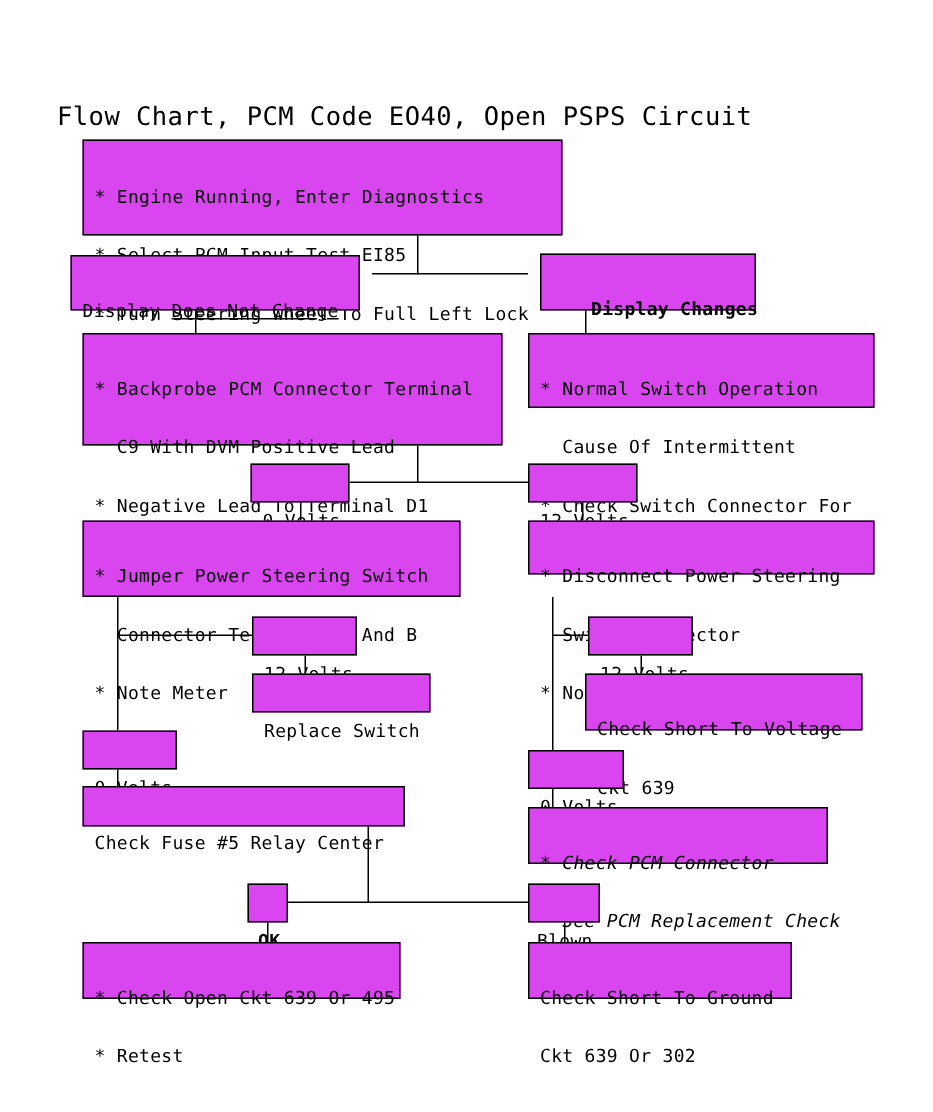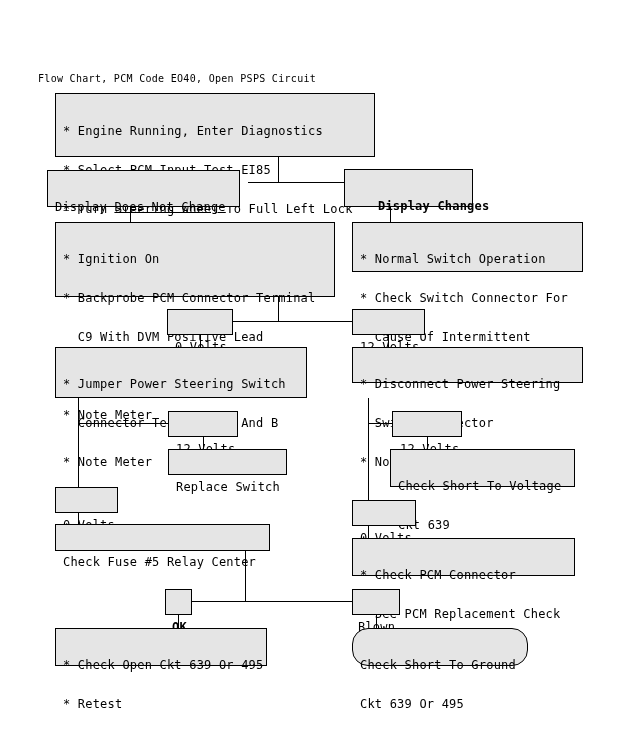--- a/index.html
+++ b/index.html
@@ -2,25 +2,25 @@
 <html><head>
 <meta charset="utf-8">
 <style>
   html,body{margin:0;padding:0;background:#fff;}
   #canvas{
     position:relative;width:622px;height:741px;background:#ffffff;
     font-family:"DejaVu Sans Mono","Liberation Mono",monospace;color:#000;
     overflow:hidden;
   }
   #title{
-    position:absolute;left:38px;top:71px;font-size:10px;line-height:15px;
+    position:absolute;left:38px;top:71px;font-size:17px;line-height:15px;
     white-space:pre;letter-spacing:0.3px;
   }
   .box{
-    position:absolute;border:1px solid #000;background:#e5e5e5;
+    position:absolute;border:1px solid #000;background:#d946ef;
     font-size:12px;line-height:13px;box-sizing:border-box;
     padding:5px 7px;white-space:pre;letter-spacing:0.2px;
   }
   .ln{white-space:pre;}
   .u{text-decoration:underline;}
   .b{font-weight:bold;}
   .vline,.hline{position:absolute;background:#000;}
   .vline{width:1px;}
   .hline{height:1px;}
 </style>
@@ -39,40 +39,39 @@
   </div>
 
   <div class="vline" style="left:278px;top:157px;height:26px;"></div>
   <div class="hline" style="left:248px;top:182px;width:104px;"></div>
 
   <div class="box" style="left:47px;top:170px;width:193px;height:37px;padding-top:4px;">
     <div class="ln"><span>Display </span><span class="u">Does Not Change</span></div>
     <div class="ln">Hi "0" Or Lo "0"</div>
   </div>
 
-  <div class="box" style="left:344px;top:169px;width:129px;height:38px;padding-top:4px;padding-left:33px;">
+  <div class="box" style="left:360px;top:169px;width:144px;height:38px;padding-top:4px;padding-left:33px;">
     <div class="ln b">Display Changes</div>
     <div class="ln">Hi "0" Or Lo "0"</div>
   </div>
 
   <div class="vline" style="left:130px;top:207px;height:15px;"></div>
   <div class="vline" style="left:390px;top:207px;height:15px;"></div>
 
   <div class="box" style="left:55px;top:222px;width:280px;height:75px;padding-top:4px;">
-    <div class="ln">* Ignition On</div>
     <div class="ln">* Backprobe PCM Connector Terminal</div>
     <div class="ln">  C9 With DVM Positive Lead</div>
     <div class="ln">* Negative Lead To Terminal D1</div>
     <div class="ln">* Note Meter</div>
   </div>
 
   <div class="box" style="left:352px;top:222px;width:231px;height:50px;padding-top:4px;">
     <div class="ln">* Normal Switch Operation</div>
+    <div class="ln">  Cause Of Intermittent</div>
     <div class="ln">* Check Switch Connector For</div>
-    <div class="ln">  Cause Of Intermittent</div>
   </div>
 
   <div class="vline" style="left:278px;top:297px;height:25px;"></div>
   <div class="hline" style="left:233px;top:321px;width:119px;"></div>
 
   <div class="box" style="left:167px;top:309px;width:66px;height:26px;">
     <div class="ln">0 Volts</div>
   </div>
   <div class="box" style="left:352px;top:309px;width:73px;height:26px;">
     <div class="ln">12 Volts</div>
@@ -121,21 +120,21 @@
   </div>
   <div class="vline" style="left:78px;top:513px;height:11px;"></div>
   <div class="box" style="left:55px;top:524px;width:215px;height:27px;">
     <div class="ln">Check Fuse #5 Relay Center</div>
   </div>
 
   <div class="box" style="left:352px;top:500px;width:64px;height:26px;">
     <div class="ln">0 Volts</div>
   </div>
   <div class="vline" style="left:368px;top:526px;height:12px;"></div>
-  <div class="box" style="left:352px;top:538px;width:223px;height:38px;padding-top:4px;">
+  <div class="box" style="left:352px;top:538px;width:200px;height:38px;padding-top:4px;font-style:italic;">
     <div class="ln">* Check PCM Connector</div>
     <div class="ln">* See PCM Replacement Check</div>
   </div>
 
   <div class="vline" style="left:245px;top:551px;height:51px;"></div>
   <div class="hline" style="left:192px;top:601px;width:160px;"></div>
 
   <div class="box b" style="left:165px;top:589px;width:27px;height:26px;padding:5px 6px;">
     <div class="ln">OK</div>
   </div>
@@ -143,18 +142,18 @@
     <div class="ln u">Blown</div>
   </div>
 
   <div class="vline" style="left:178px;top:615px;height:13px;"></div>
   <div class="vline" style="left:376px;top:615px;height:13px;"></div>
 
   <div class="box" style="left:55px;top:628px;width:212px;height:38px;padding-top:4px;">
     <div class="ln">* Check Open Ckt 639 Or 495</div>
     <div class="ln">* Retest</div>
   </div>
-  <div class="box" style="left:352px;top:628px;width:176px;height:38px;padding-top:4px;border-radius:16px;">
+  <div class="box" style="left:352px;top:628px;width:176px;height:38px;padding-top:4px;">
     <div class="ln">Check Short To Ground</div>
-    <div class="ln">Ckt 639 Or 495</div>
+    <div class="ln">Ckt 639 Or 302</div>
   </div>
 
 </div>
 
 </body></html>

